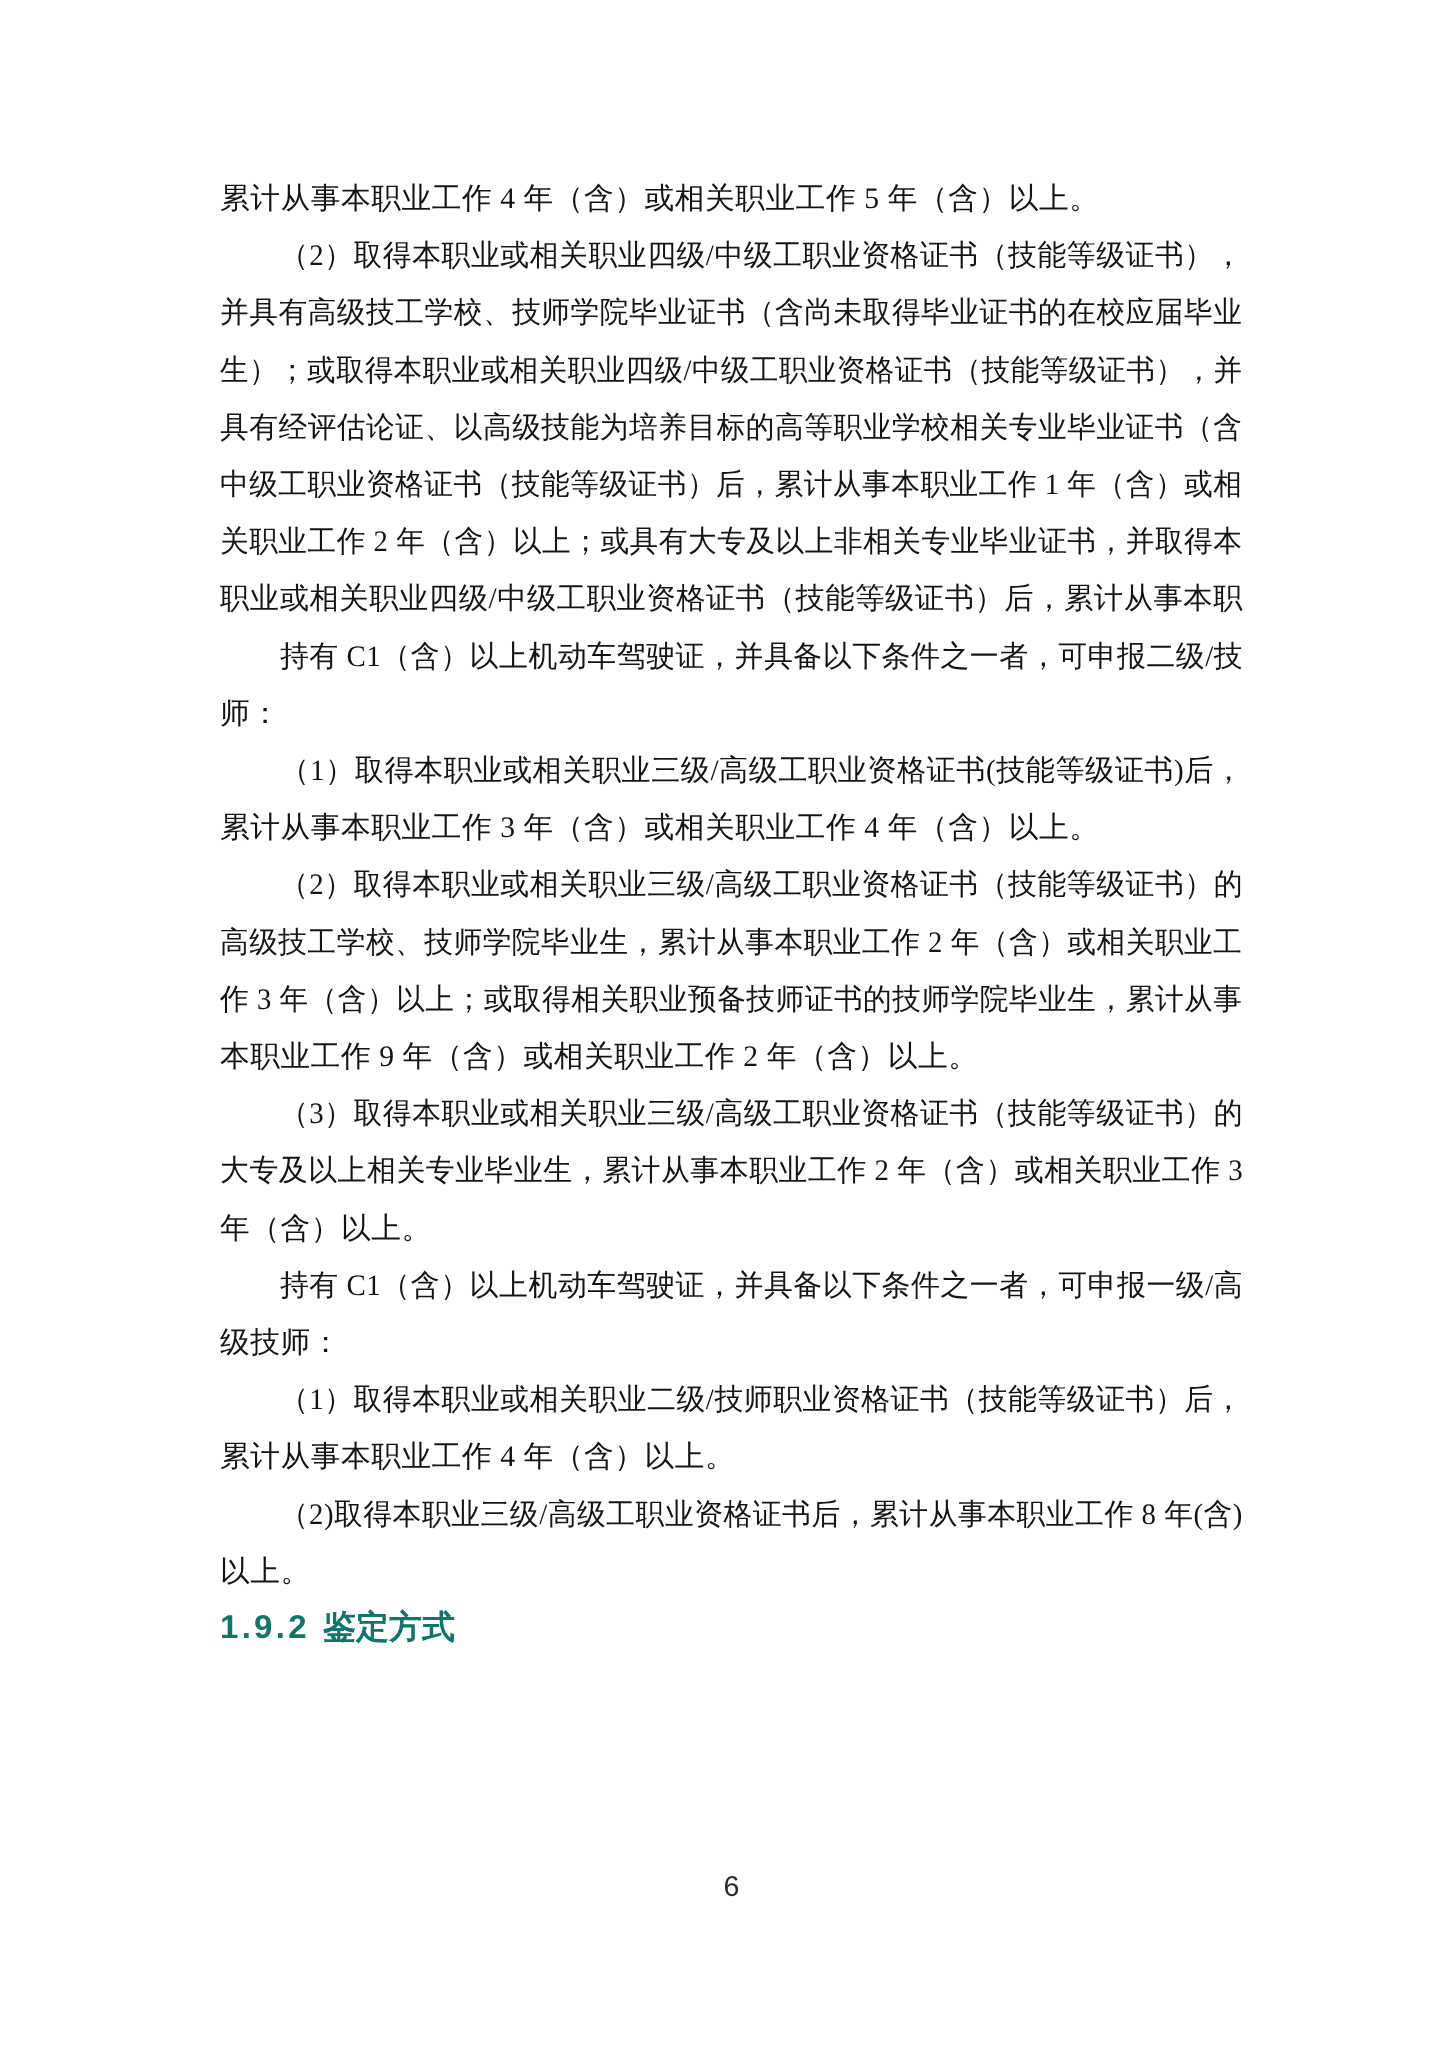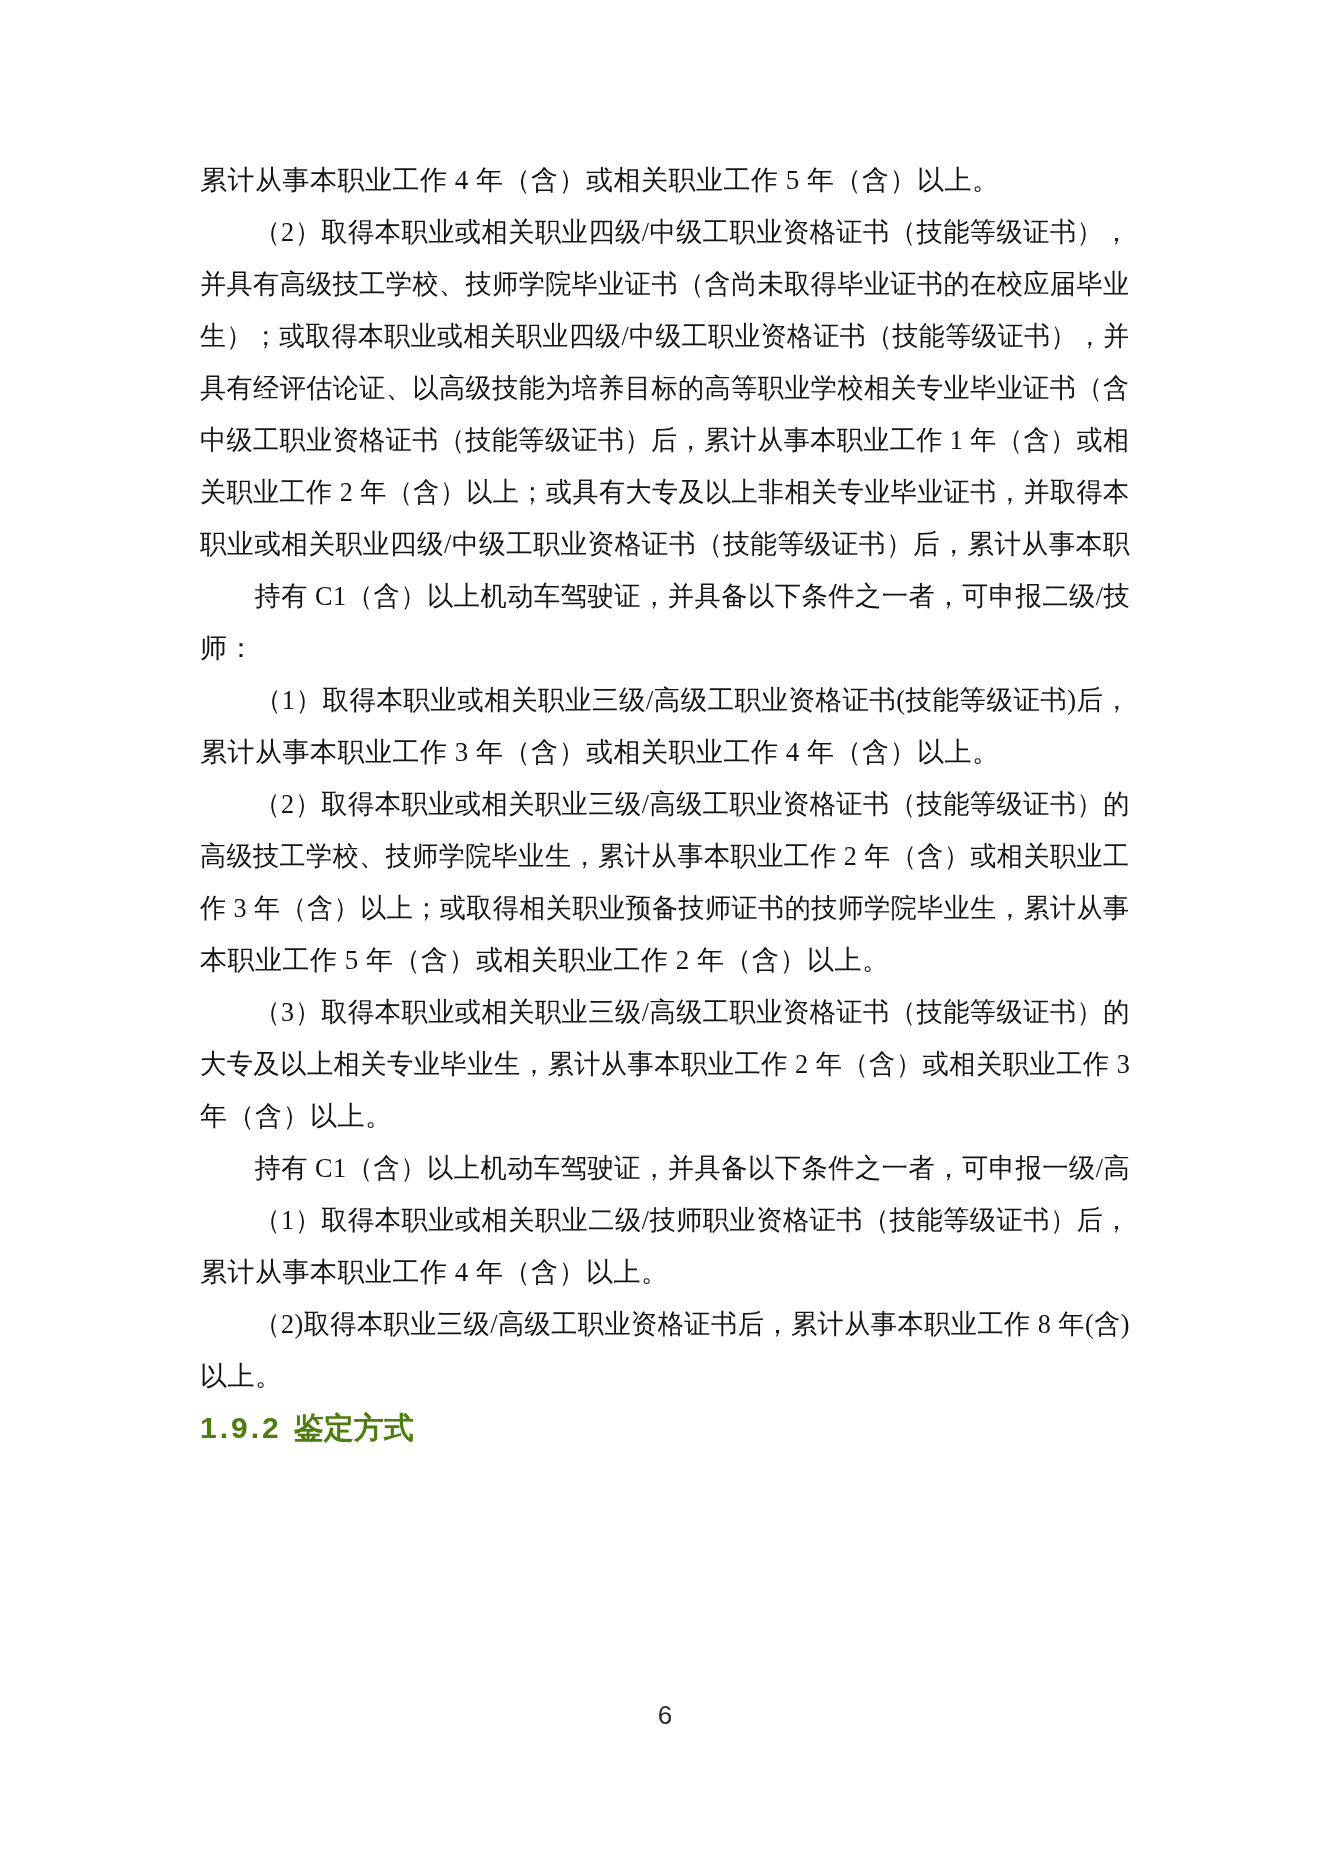--- a/index.html
+++ b/index.html
@@ -42,21 +42,21 @@
   }
   .line.indent {
     text-indent: 56px;
   }
   .heading {
     height: 52px;
     line-height: 52px;
     font-family: "Liberation Sans", "DejaVu Sans", sans-serif;
     font-weight: bold;
     font-size: 30px;
-    color: #4d7c0f;
+    color: #0f766e;
     white-space: nowrap;
   }
   .heading .num {
     letter-spacing: 3px;
     margin-right: 12px;
   }
   .page-number {
     position: absolute;
     top: 1700px;
     left: 200px;
@@ -83,25 +83,26 @@
         <div class="line justify" style="transform: scaleX(0.96473);">中级工职业资格证书（技能等级证书）后，累计从事本职业工作 1 年（含）或相</div>
         <div class="line justify" style="transform: scaleX(0.96473);">关职业工作 2 年（含）以上；或具有大专及以上非相关专业毕业证书，并取得本</div>
         <div class="line justify" style="transform: scaleX(0.986214);">职业或相关职业四级/中级工职业资格证书（技能等级证书）后，累计从事本职</div>
         <div class="line indent justify" style="transform: scaleX(0.972803);">持有 C1（含）以上机动车驾驶证，并具备以下条件之一者，可申报二级/技</div>
         <div class="line">师：</div>
         <div class="line indent justify" style="transform: scaleX(0.979979);">（1）取得本职业或相关职业三级/高级工职业资格证书(技能等级证书)后，</div>
         <div class="line">累计从事本职业工作 3 年（含）或相关职业工作 4 年（含）以上。</div>
         <div class="line indent justify" style="transform: scaleX(0.970772);">（2）取得本职业或相关职业三级/高级工职业资格证书（技能等级证书）的</div>
         <div class="line justify" style="transform: scaleX(0.96473);">高级技工学校、技师学院毕业生，累计从事本职业工作 2 年（含）或相关职业工</div>
         <div class="line justify" style="transform: scaleX(0.96473);">作 3 年（含）以上；或取得相关职业预备技师证书的技师学院毕业生，累计从事</div>
-        <div class="line">本职业工作 5 年（含）或相关职业工作 2 年（含）以上。</div>
+        <div class="line">本职业工作 9 年（含）或相关职业工作 2 年（含）以上。</div>
         <div class="line indent justify" style="transform: scaleX(0.970772);">（3）取得本职业或相关职业三级/高级工职业资格证书（技能等级证书）的</div>
         <div class="line justify" style="transform: scaleX(0.971787);">大专及以上相关专业毕业生，累计从事本职业工作 2 年（含）或相关职业工作 3</div>
         <div class="line">年（含）以上。</div>
         <div class="line indent justify" style="transform: scaleX(0.972803);">持有 C1（含）以上机动车驾驶证，并具备以下条件之一者，可申报一级/高</div>
+        <div class="line">级技师：</div>
         <div class="line indent justify" style="transform: scaleX(0.970772);">（1）取得本职业或相关职业二级/技师职业资格证书（技能等级证书）后，</div>
         <div class="line">累计从事本职业工作 4 年（含）以上。</div>
         <div class="line indent justify" style="transform: scaleX(0.96875);">（2)取得本职业三级/高级工职业资格证书后，累计从事本职业工作 8 年(含)</div>
         <div class="line">以上。</div>
       </div>
 
     <div class="heading">
       <span class="num">1.9.2</span><span>鉴定方式</span>
     </div>
   </div>

